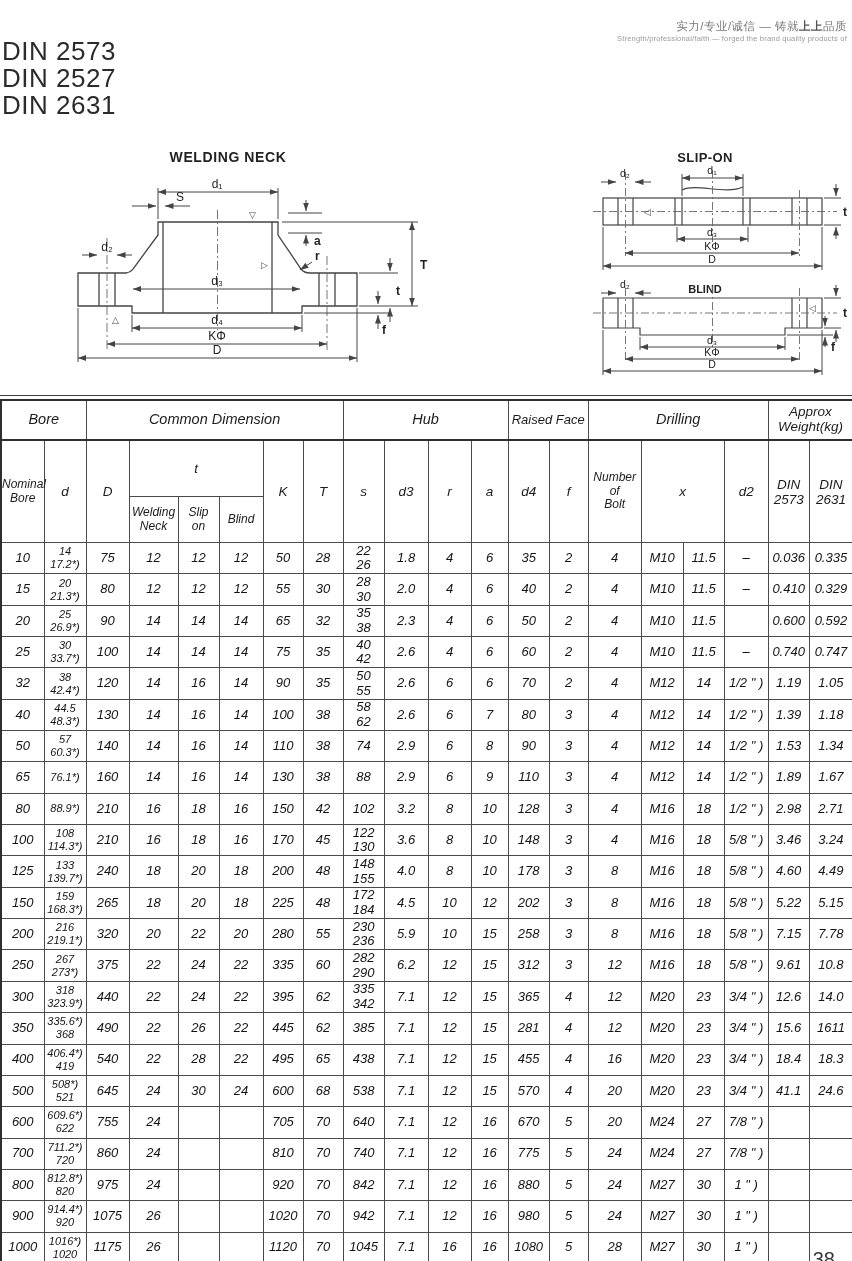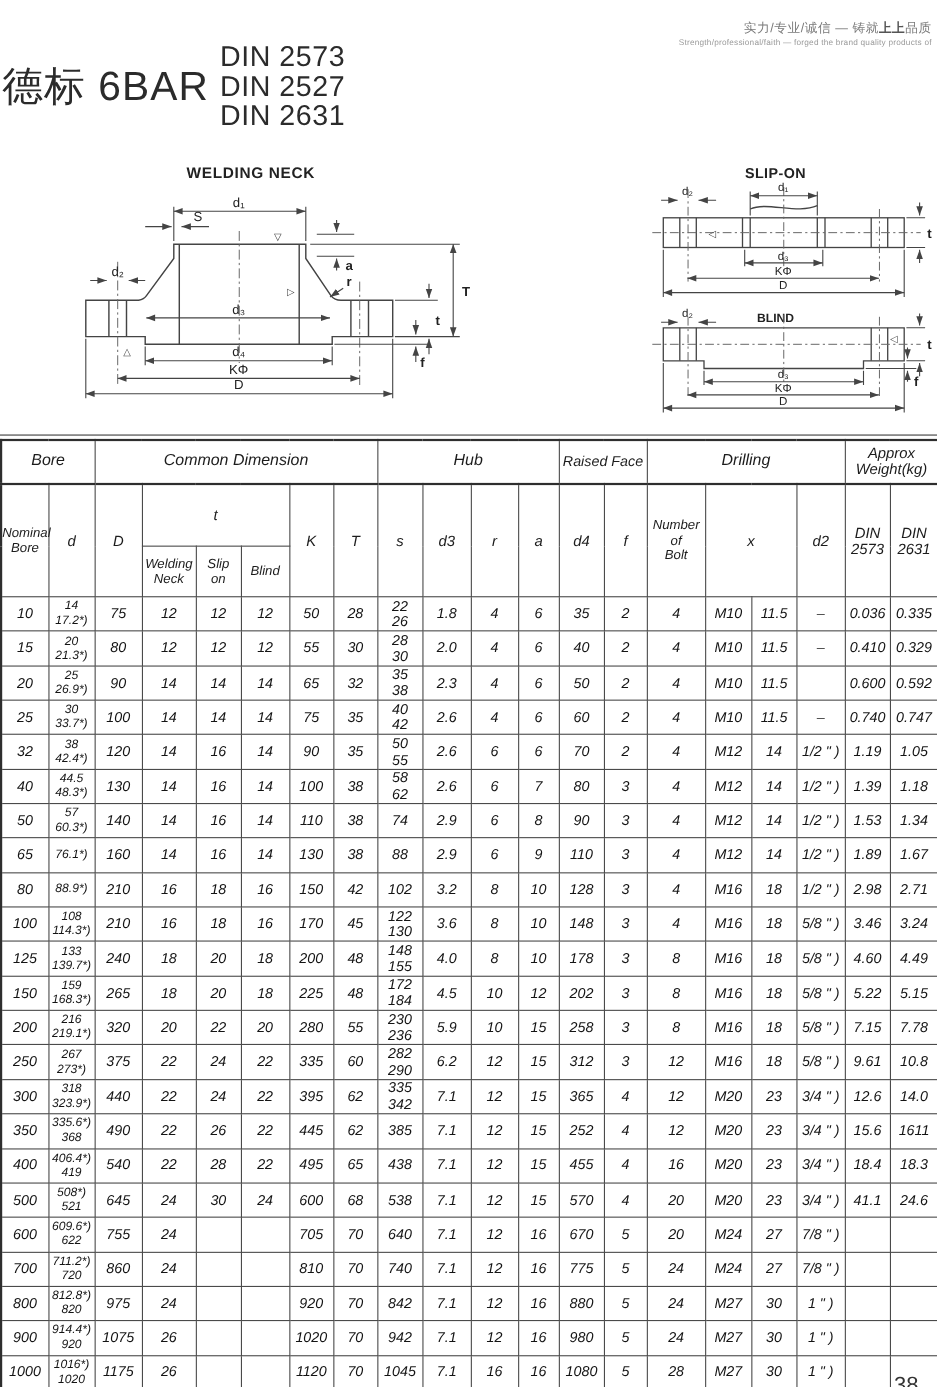--- a/index.html
+++ b/index.html
@@ -49,21 +49,20 @@
 <body>
 
 <div id="page">
 
   <div class="brand">
     <div class="cn"><span>实力/专业/诚信 — 铸就</span><b>上上</b><span>品质</span></div>
     <div class="en">Strength/professional/faith — forged the brand quality products of</div>
   </div>
 
   <div class="titleblock">
-    <div class="cn-title">德标 6BAR</div>
     <div class="din-lines">
       <div>DIN 2573</div>
       <div>DIN 2527</div>
       <div>DIN 2631</div>
     </div>
   </div>
 
   <svg class="diag" style="left:60px;top:122px" width="420" height="248" viewBox="0 0 420 248">
     <defs>
       <marker id="aE" markerWidth="10" markerHeight="8" refX="8.5" refY="3.5" orient="auto" markerUnits="userSpaceOnUse">
@@ -665,21 +664,21 @@
             <td>490</td>
             <td>22</td>
             <td>26</td>
             <td>22</td>
             <td>445</td>
             <td>62</td>
             <td>385</td>
             <td>7.1</td>
             <td>12</td>
             <td>15</td>
-            <td>252</td>
+            <td>281</td>
             <td>4</td>
             <td>12</td>
             <td>M20</td>
             <td>23</td>
             <td>3/4 " )</td>
             <td>15.6</td>
             <td>1611</td>
           </tr>
           <tr>
             <td>400</td>

